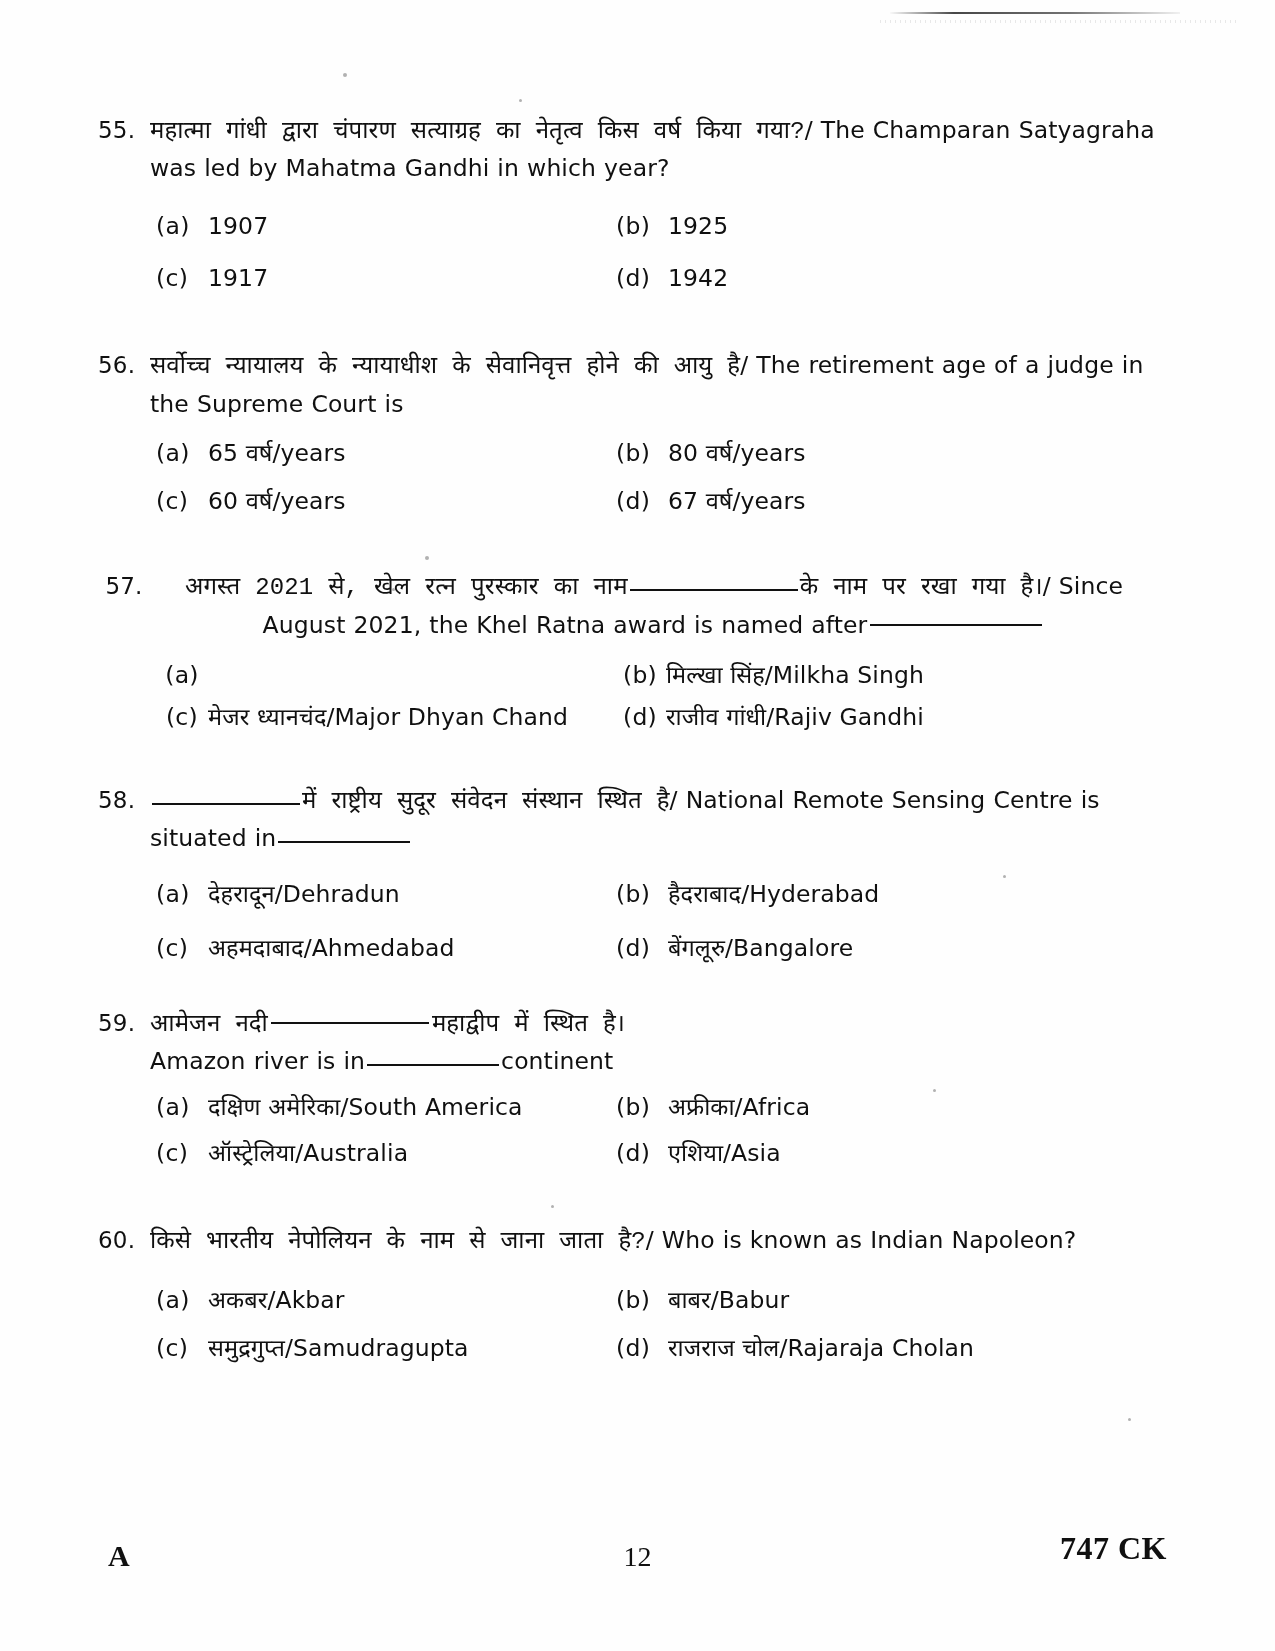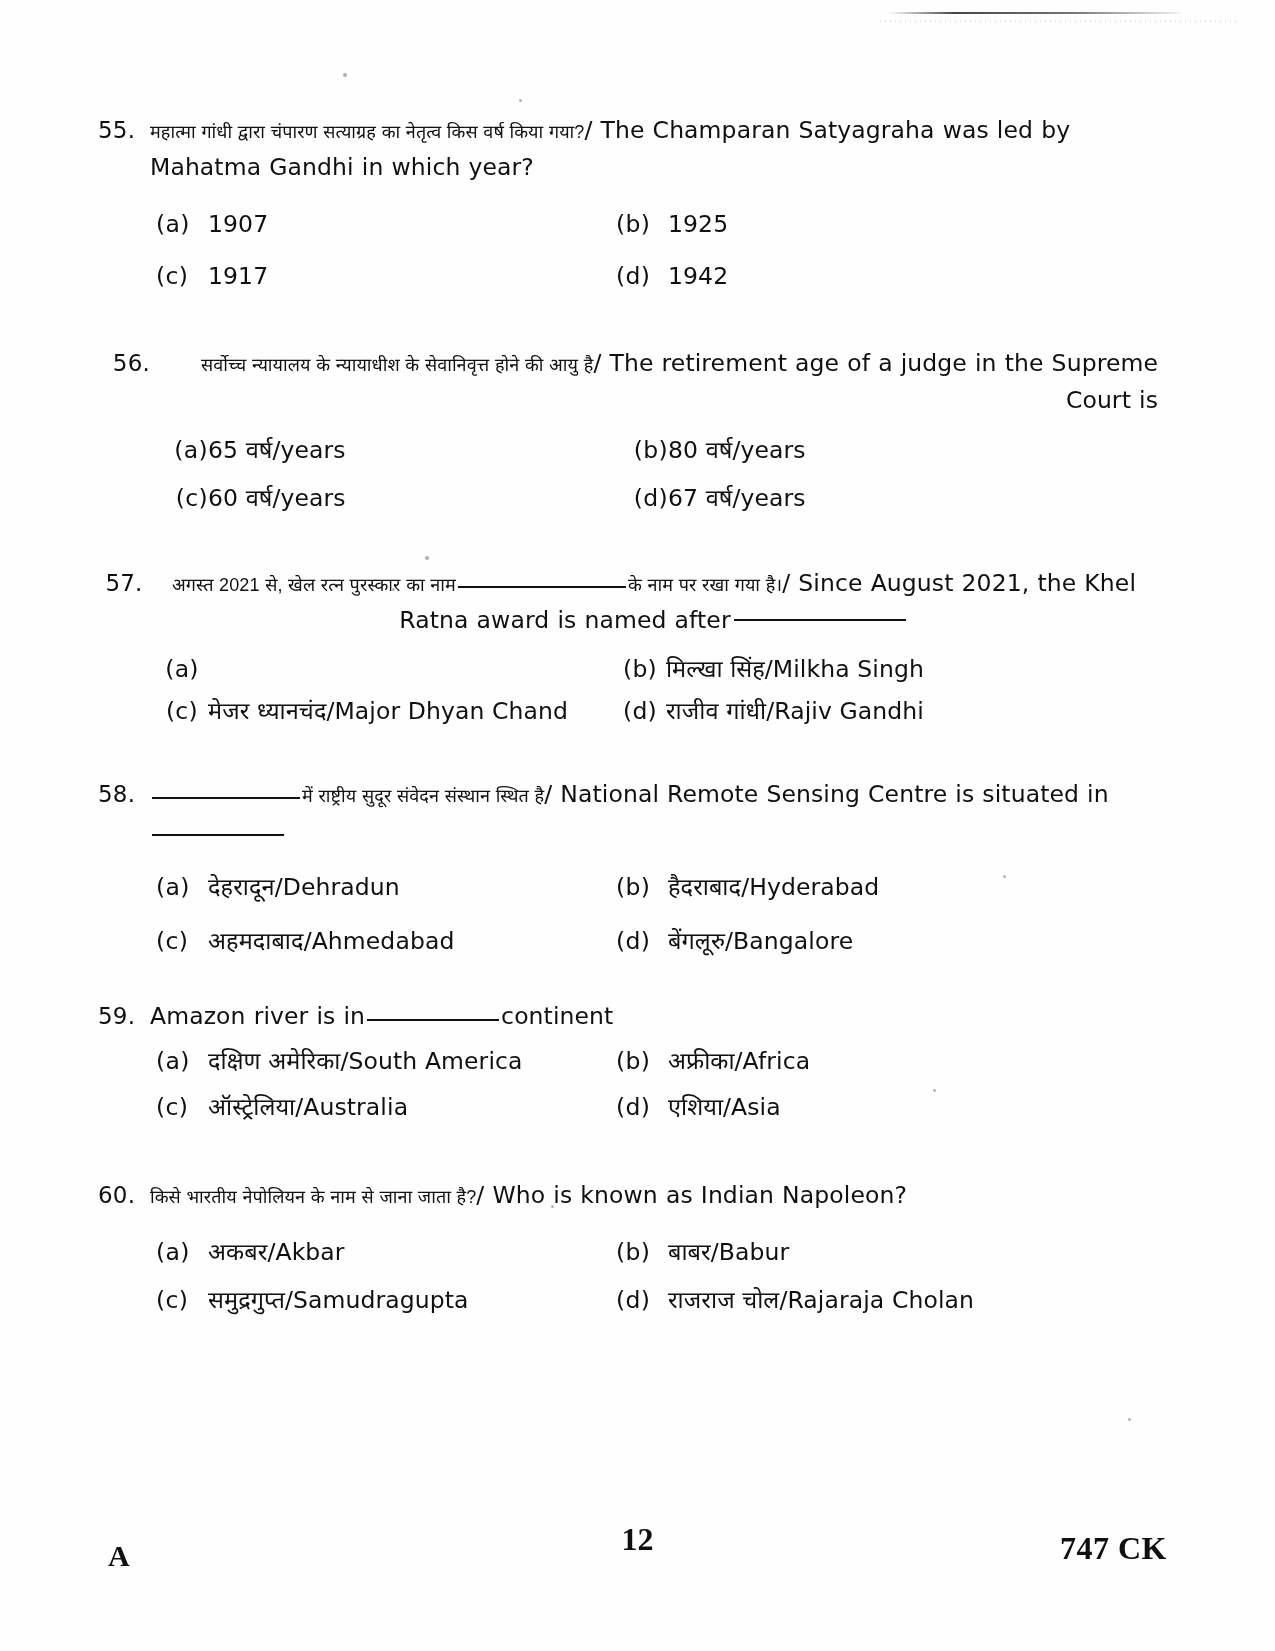--- a/index.html
+++ b/index.html
@@ -69,22 +69,22 @@
   .q-body {
     flex: 1 1 auto;
   }
   .q-text {
     font-size: 23.5px;
     line-height: 1.56;
     letter-spacing: .1px;
     word-spacing: .5px;
   }
   .q-text .hi {
-    font-family: Liberation Sans, sans-serif;
-    font-size: 18px;
+    font-family: Liberation Mono, monospace;
+    font-size: 24px;
   }
   .blank-line {
     display: inline-block;
     border-bottom: 2px solid #111;
     vertical-align: 3px;
     margin: 0 2px;
   }
   .blank-lg { width: 168px; }
   .blank-md { width: 148px; }
   .blank-sm { width: 132px; }
@@ -116,21 +116,21 @@
   .opt-key {
     flex: 0 0 52px;
     letter-spacing: .3px;
   }
   .opt-val {
     letter-spacing: .1px;
   }
 
   
   .q55 { margin-bottom: 52px; }
-  .q56 { margin-bottom: 50px; text-align: right; }
+  .q56 { margin-bottom: 50px; }
   .q57 { margin-bottom: 48px; text-align: center; }
   .q58 { margin-bottom: 40px; }
   .q59 { margin-bottom: 52px; }
   .q60 { margin-bottom: 0; }
 
   .q57 .options .opt-row { margin-bottom: 8px; }
   .q57 .opt-a, .q57 .opt-c { flex: 0 0 458px; }
   .q60 .options { margin-top: 22px; }
   .q60 .options .opt-row { margin-bottom: 14px; }
   .q59 .options { margin-top: 10px; }
@@ -152,25 +152,25 @@
     left: 10px;
     bottom: 0;
     font-family: "Liberation Serif", serif;
     font-weight: bold;
     font-size: 30px;
   }
   .footer-center {
     position: absolute;
     left: 0;
     right: 0;
-    bottom: 15px;
+    bottom: 0;
     text-align: center;
     font-family: "Liberation Serif", serif;
-    font-weight: bold;
-    font-size: 32px;
+    font-weight: normal;
+    font-size: 28px;
   }
   .footer-right {
     position: absolute;
     right: 10px;
     bottom: 6px;
     font-family: "Liberation Serif", serif;
     font-weight: bold;
     font-size: 32px;
     letter-spacing: .5px;
   }
@@ -313,20 +313,21 @@
             <span class="opt-val">बेंगलूरु/Bangalore</span>
           </div>
         </div>
       </div>
     </div>
 
     <div class="question q59">
       <div class="q-head">
         <div class="q-num">59.</div>
         <div class="q-body">
+          <div class="q-text"><span class="hi">आमेजन नदी</span><span class="dash-rule dash-md"></span><span class="hi">महाद्वीप में स्थित है।</span></div>
           <div class="q-text"><span>Amazon river is in</span><span class="blank-line blank-sm"></span><span>continent</span></div>
         </div>
       </div>
       <div class="options">
         <div class="opt-row">
           <div class="opt opt-a">
             <span class="opt-key">(a)</span>
             <span class="opt-val">दक्षिण अमेरिका/South America</span>
           </div>
           <div class="opt opt-b">

